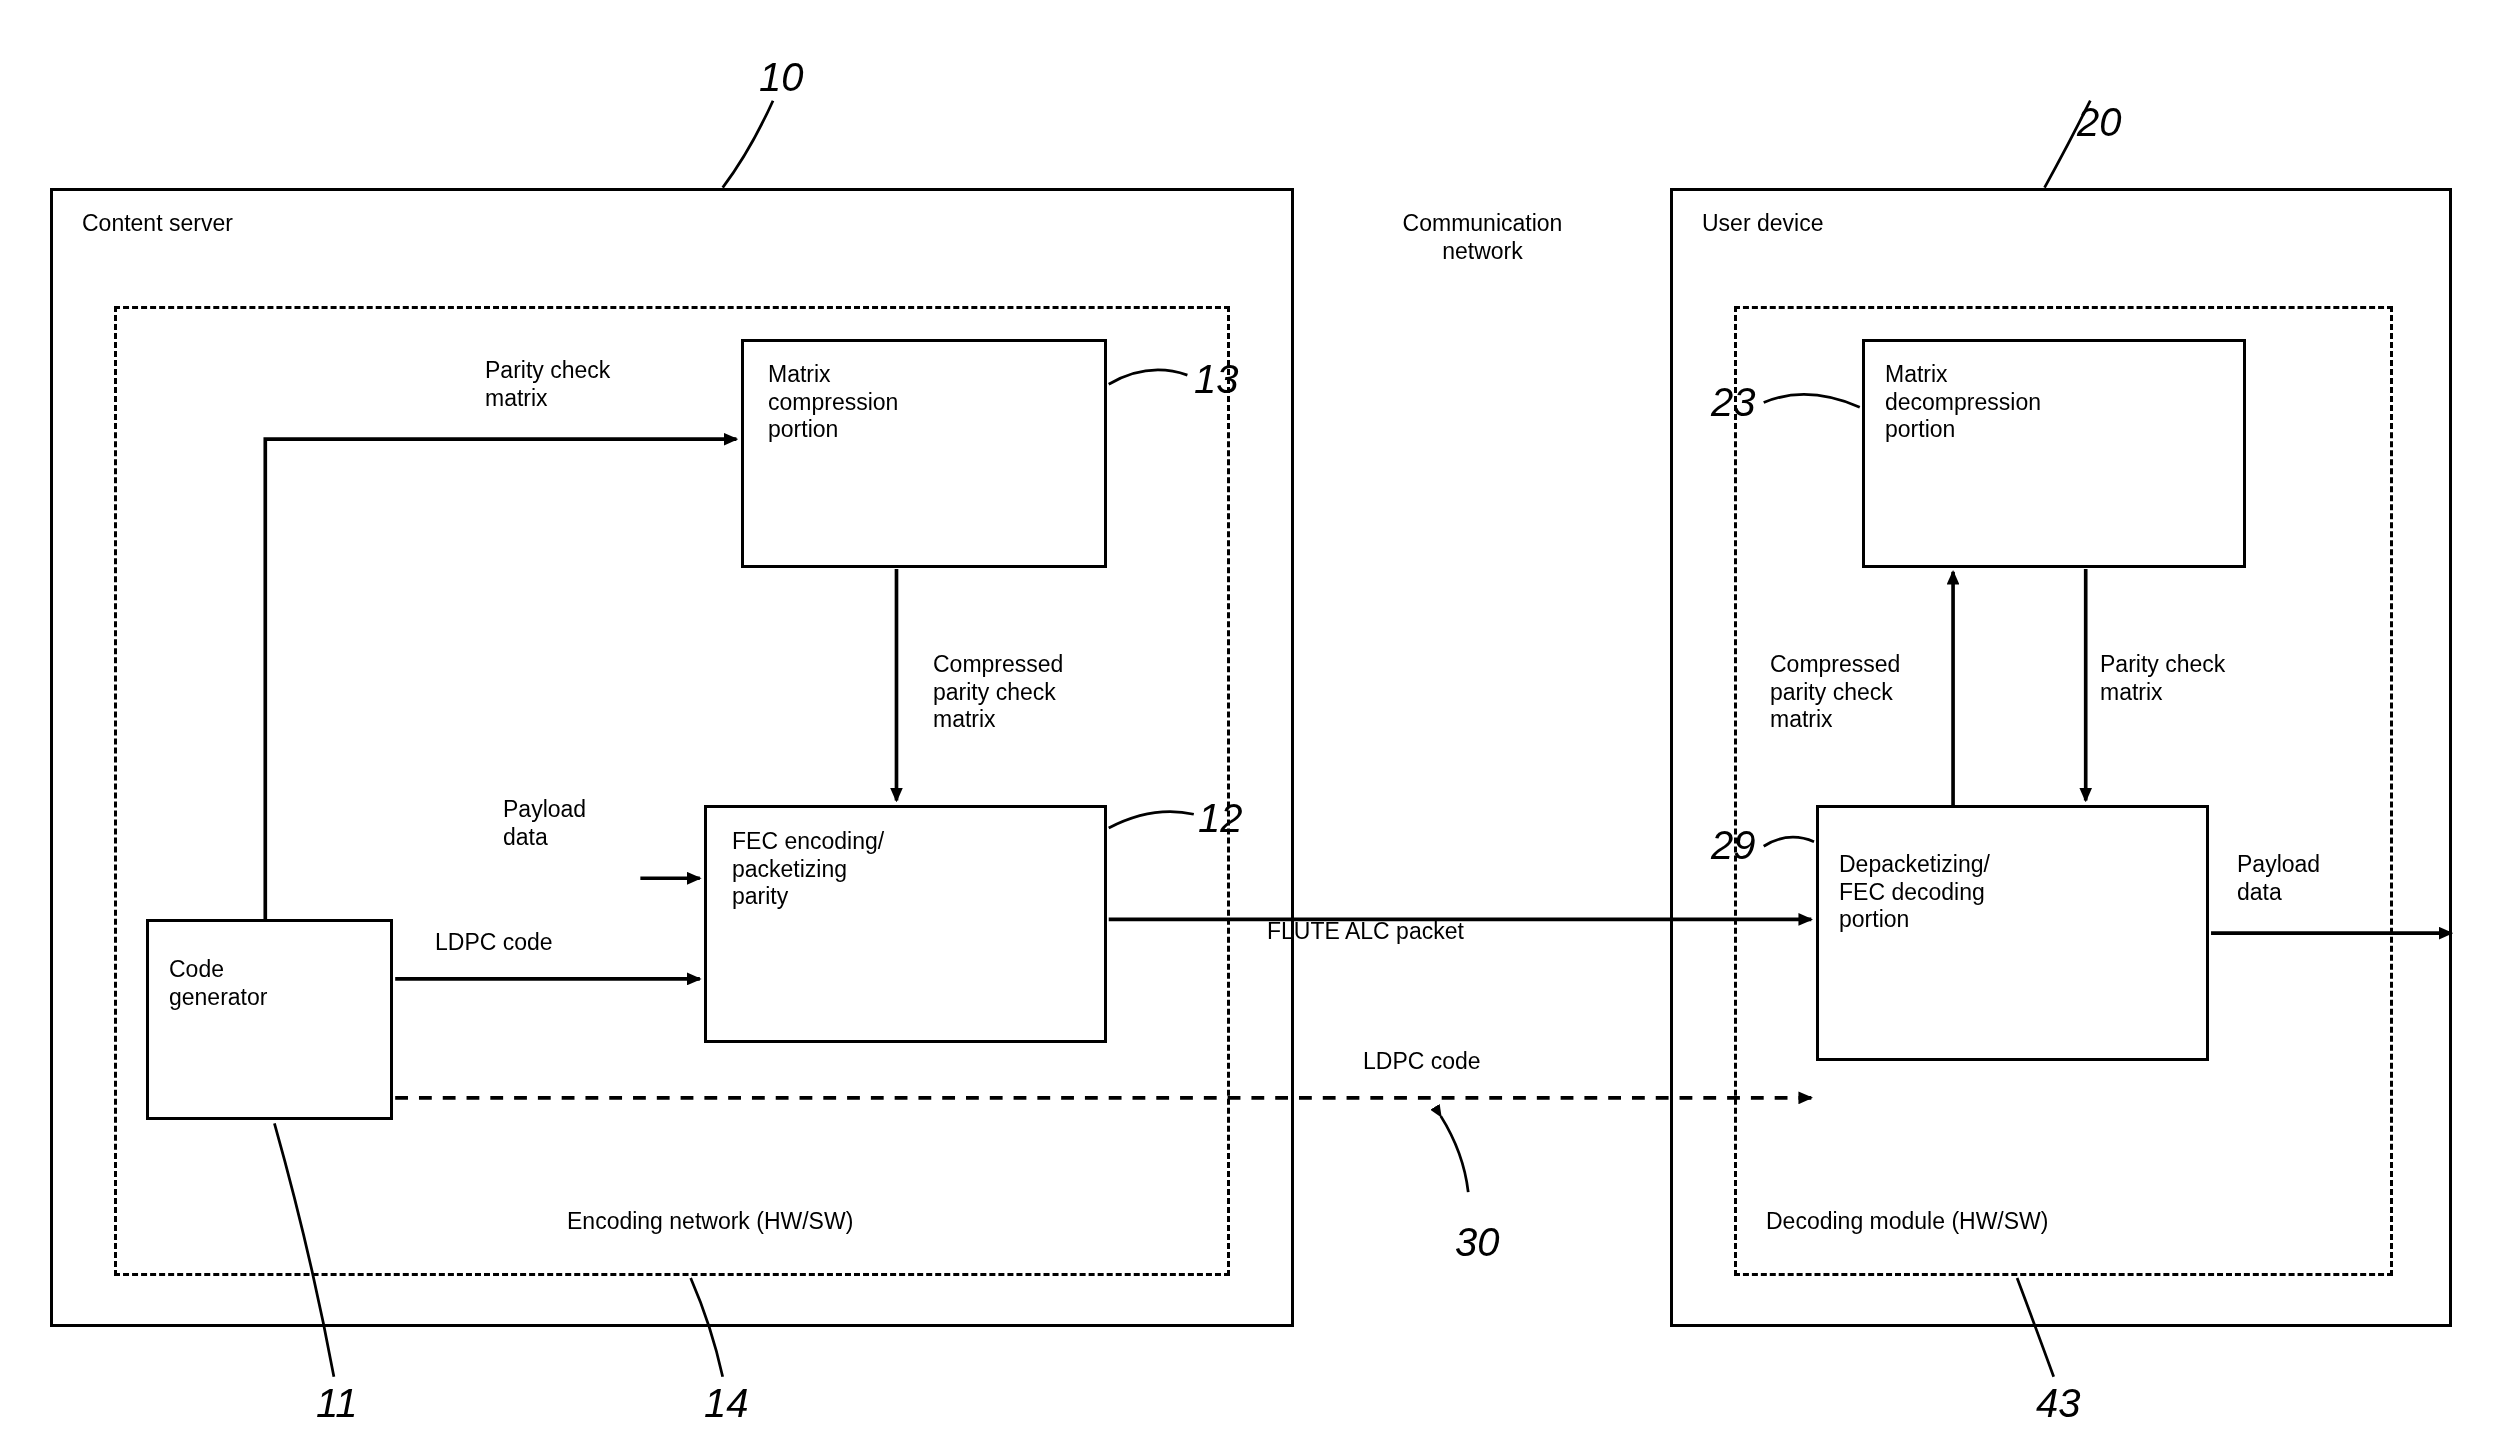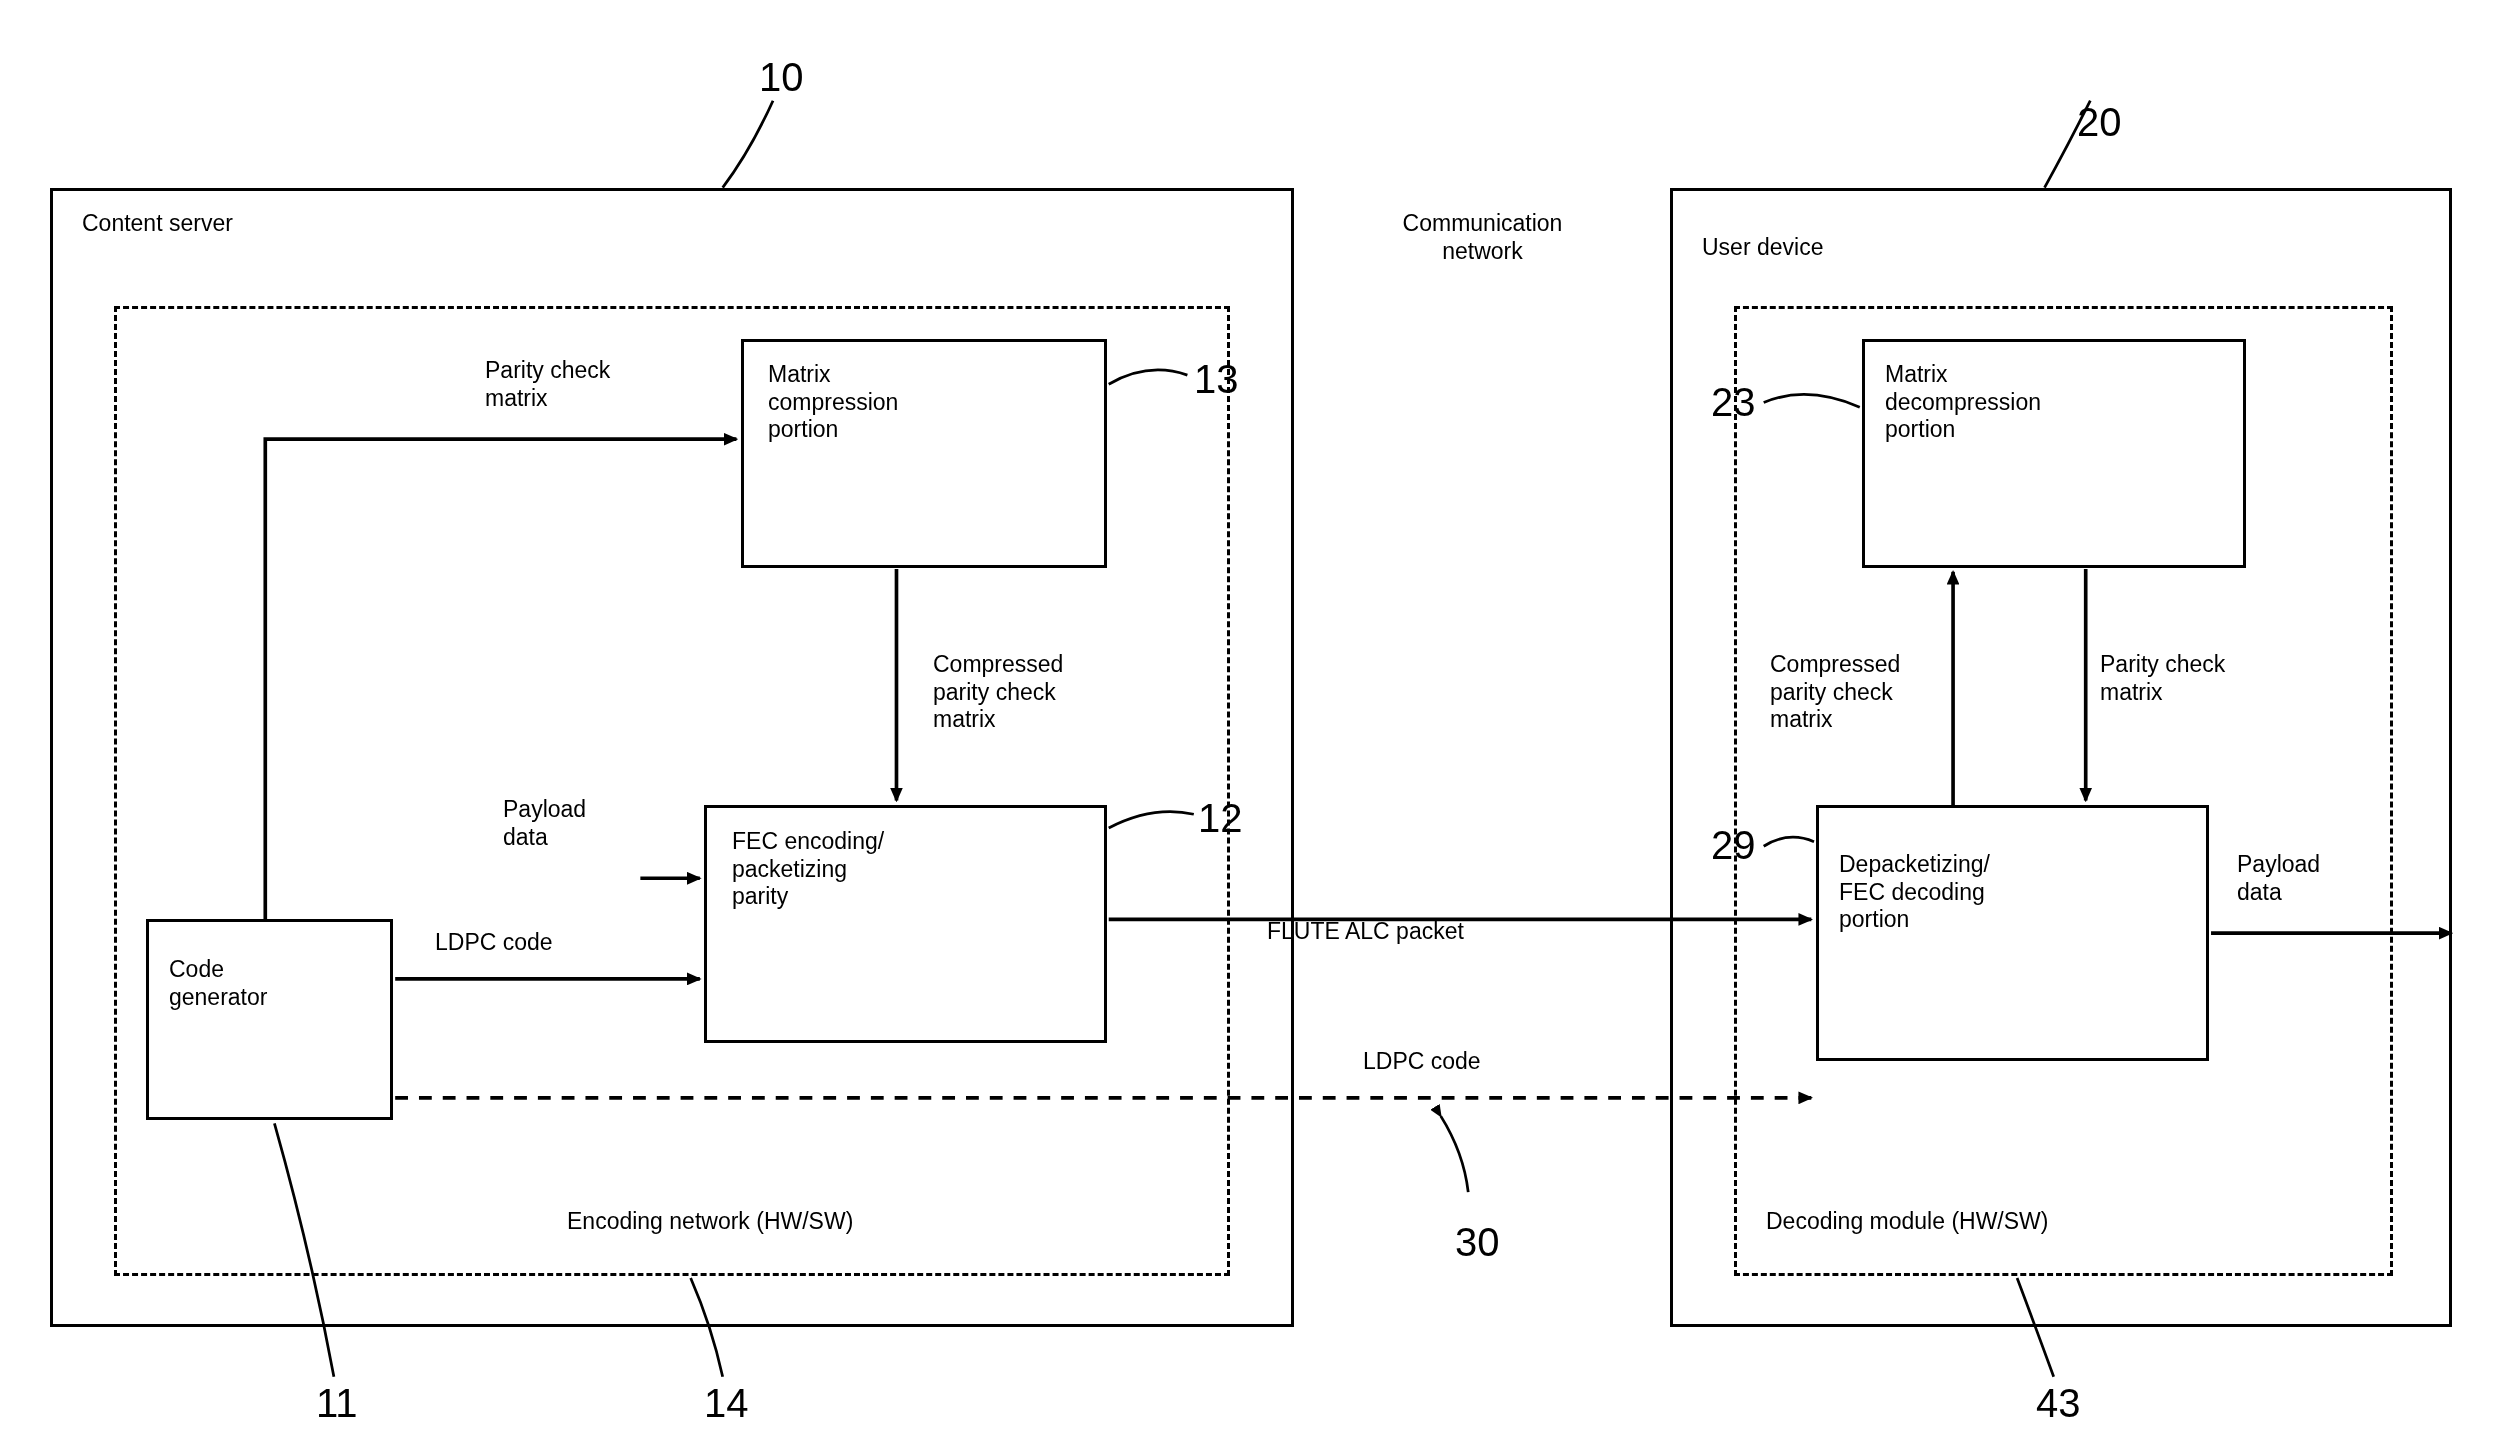--- a/index.html
+++ b/index.html
@@ -14,20 +14,21 @@
       position: absolute;
       font-size: 23px;
       color: #000;
       white-space: pre-line;
       line-height: 1.2;
     }
     .ref-label {
       position: absolute;
       font-size: 40px;
       color: #000;
+      font-style: italic;
     }
     .box-solid {
       position: absolute;
       border: 3.7px solid #000;
       background: white;
     }
     .box-dashed {
       position: absolute;
       border: 3.7px dashed #000;
     }
@@ -59,21 +60,21 @@
 
 <div class="box-solid" style="left:704px; top:805px; width:403px; height:238px;"></div>
 
 <div class="box-solid" style="left:1862px; top:339px; width:384px; height:229px;"></div>
 
 <div class="box-solid" style="left:1816px; top:805px; width:393px; height:256px;"></div>
 
 <span class="label" style="left:82px; top:210px;">Content server</span>
 <span class="label" style="left:1336px; top:210px; text-align:center; width:293px;">Communication
 network</span>
-<span class="label" style="left:1702px; top:210px;margin-top:24px;">User device</span>
+<span class="label" style="left:1702px; top:210px;">User device</span>
 <span class="label" style="left:567px; top:1208px;">Encoding network (HW/SW)</span>
 <span class="label" style="left:1766px; top:1208px;">Decoding module (HW/SW)</span>
 
 <span class="label" style="left:169px; top:956px;">Code
 generator</span>
 <span class="label" style="left:768px; top:361px;">Matrix
 compression
 portion</span>
 <span class="label" style="left:732px; top:828px;">FEC encoding/
 packetizing

